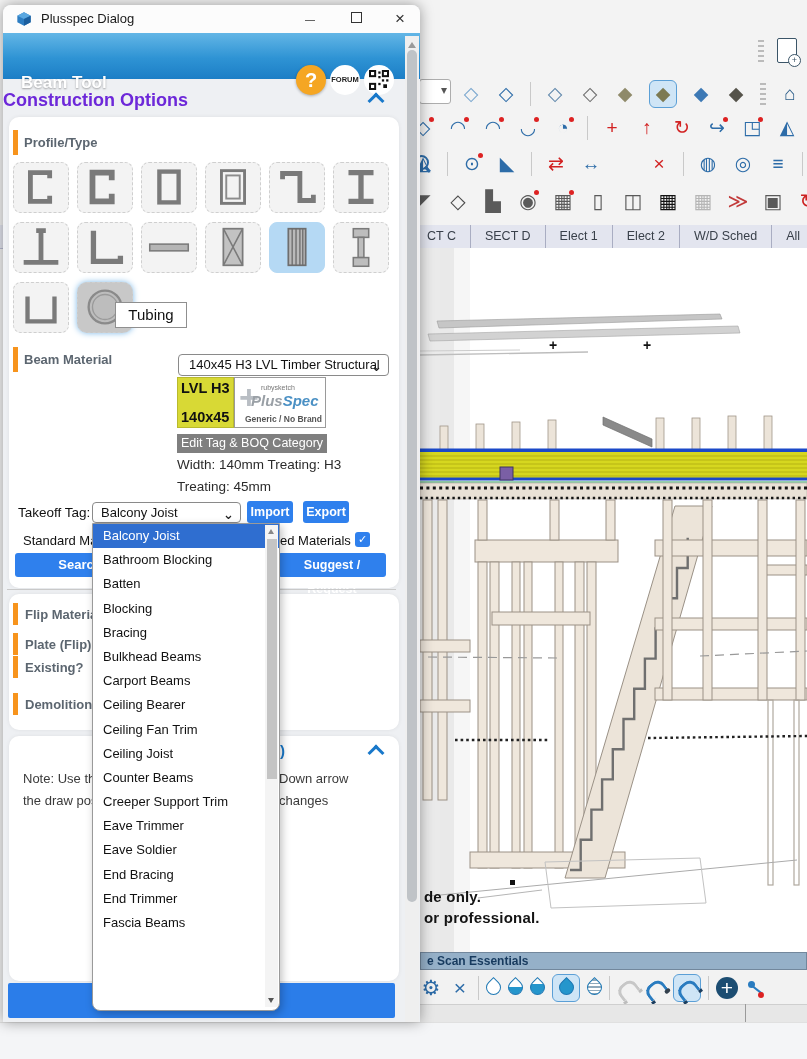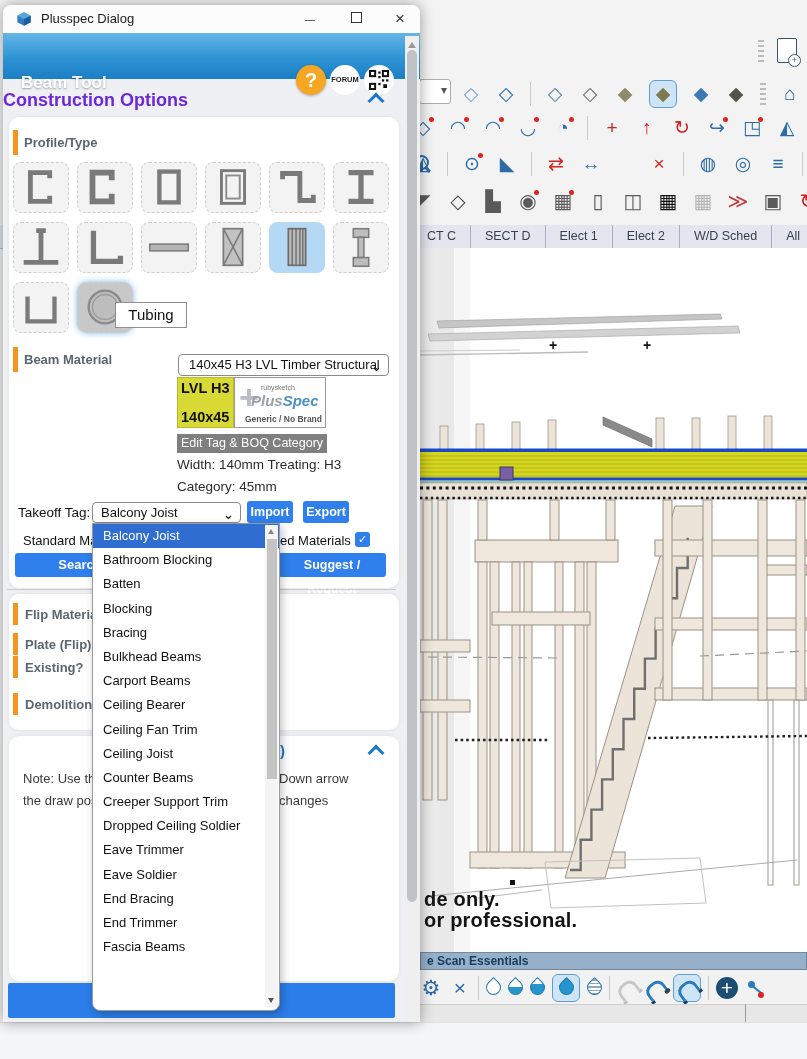--- a/index.html
+++ b/index.html
@@ -24,21 +24,21 @@
   .newpage{width:18px;height:23px;border:1.8px solid #3b5568;border-radius:2px;background:#fff;position:relative;}
   .newpage::after{content:"+";position:absolute;right:-5px;bottom:-5px;width:11px;height:11px;border-radius:50%;
      background:#fff;border:1.5px solid #3b5568;color:#3b5568;font-size:9px;line-height:10px;text-align:center;}
   
   #tabbar{left:0;top:225px;width:807px;height:23px;background:#e3e5ef;border-bottom:1px solid #b9bdd2;}
   #tabs{position:absolute;left:413px;top:0;display:flex;height:23px;}
   .tab{height:23px;line-height:23px;padding:0 14px;font-size:12.5px;color:#39404a;border-right:1px solid #a9adc2;white-space:nowrap;}
   
   #vp{left:420px;top:248px;width:387px;height:704px;background:#ffffff;}
   #vp svg{position:absolute;left:0;top:0;}
-  .wmark{position:absolute;left:4px;font-size:20px;font-weight:bold;color:#141414;letter-spacing:.2px;}
+  .wmark{position:absolute;left:4px;font-size:15px;font-weight:bold;color:#141414;letter-spacing:.2px;}
   
   #scanbar{left:420px;top:952px;width:387px;height:18px;background:#95b0c8;border:1px solid #72879c;
            color:#173a5e;font-size:12px;font-weight:bold;line-height:17px;padding-left:6px;box-sizing:border-box;}
   #scanrow{left:414px;top:971px;width:393px;height:33px;background:#f2f2f2;display:flex;align-items:center;gap:7px;padding-left:6px;box-sizing:border-box;}
   #scanrow .tbi{font-size:21px;}
   .drop{width:13px;height:13px;border:1.7px solid #1e78b4;border-radius:0 50% 50% 50%;transform:rotate(45deg);background:#fff;}
   .drop.d50{background:linear-gradient(315deg,#2596cc 50%,#fff 50%);}
   .drop.d75{background:linear-gradient(315deg,#2596cc 68%,#fff 68%);}
   .drop.d100{background:#2596cc;}
   .drop.dhatch{background:repeating-linear-gradient(315deg,#fff 0 2px,#8fa9bb 2px 3.5px);}
@@ -500,21 +500,21 @@
     <span>140x45</span>
   </div>
   <div id="logobox" class="rel">
     <span class="cross">+</span>
     <span class="rs">rubysketch</span>
     <span class="ps"><b>Plus</b><i>Spec</i></span>
     <span class="gn">Generic / No Brand</span>
   </div>
   <div id="editbtn" class="rel">Edit Tag &amp; BOQ Category</div>
   <div id="widthtxt" class="rel">Width: 140mm Treating: H3</div>
-  <div id="thicktxt" class="rel">Category: 45mm</div>
+  <div id="thicktxt" class="rel">Treating: 45mm</div>
 
   <span id="takeofflbl" class="rel">Takeoff Tag:</span>
   <div id="takeoffsel" class="sel rel">
     <span>Balcony Joist</span>
     <span class="arr">⌄</span>
   </div>
   <div id="importbtn" class="bluebtn rel">Import</div>
   <div id="exportbtn" class="bluebtn rel">Export</div>
 
   <span id="stdmat" class="rel">Standard Mate</span>
@@ -566,21 +566,20 @@
       <div class="dd-item">Batten</div>
       <div class="dd-item">Blocking</div>
       <div class="dd-item">Bracing</div>
       <div class="dd-item">Bulkhead Beams</div>
       <div class="dd-item">Carport Beams</div>
       <div class="dd-item">Ceiling Bearer</div>
       <div class="dd-item">Ceiling Fan Trim</div>
       <div class="dd-item">Ceiling Joist</div>
       <div class="dd-item">Counter Beams</div>
       <div class="dd-item">Creeper Support Trim</div>
-      <div class="dd-item">Dropped Ceiling Soldier</div>
       <div class="dd-item">Eave Trimmer</div>
       <div class="dd-item">Eave Soldier</div>
       <div class="dd-item">End Bracing</div>
       <div class="dd-item">End Trimmer</div>
       <div class="dd-item">Fascia Beams</div>
     </div>
   <div id="ddsb">
     <span class="ua"></span>
     <span id="ddthumb"></span>
     <span class="da"></span>

